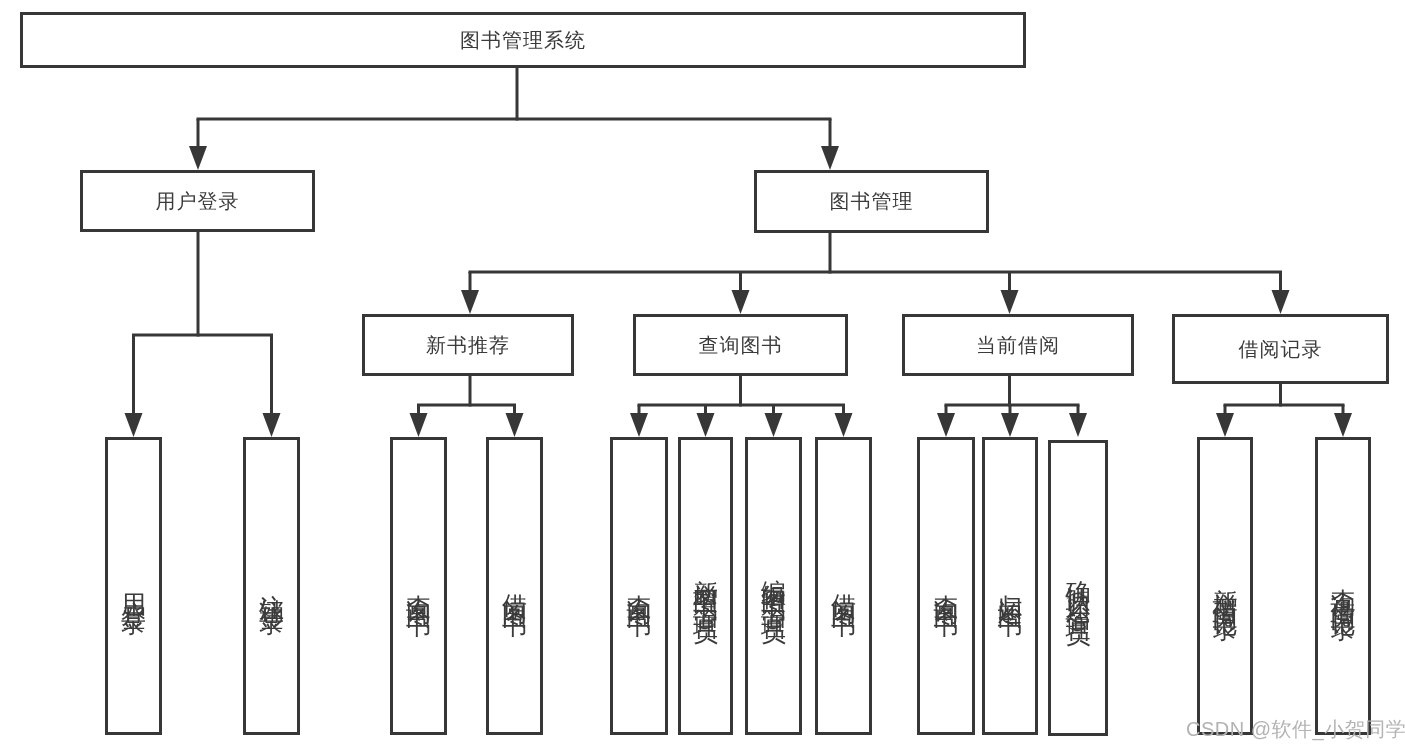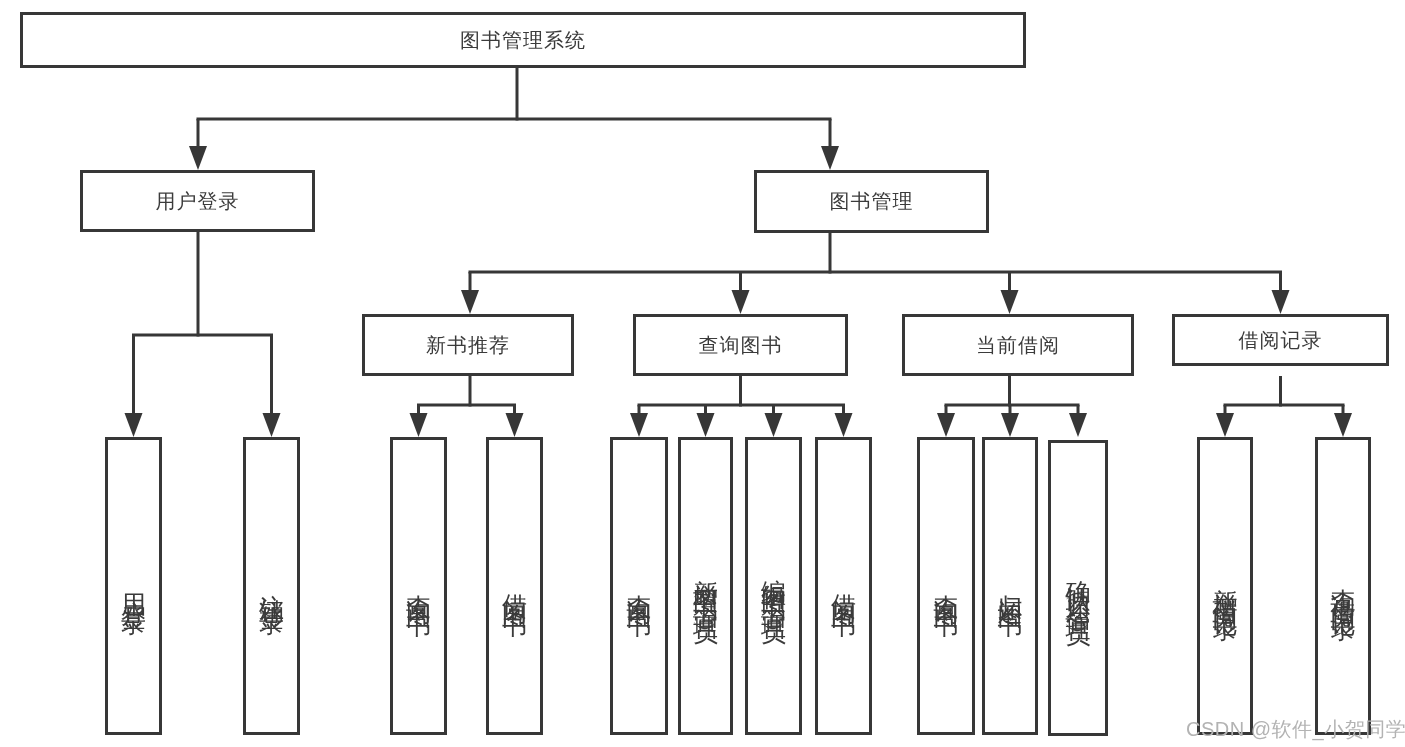--- a/index.html
+++ b/index.html
@@ -112,21 +112,21 @@
   </svg>
 
   <div class="box" style="left:20px;top:12px;width:1006px;height:56px;">图书管理系统</div>
 
   <div class="box" style="left:80px;top:170px;width:235px;height:62px;">用户登录</div>
   <div class="box" style="left:712px;top:170px;width:235px;height:63px;margin-left:42px;">图书管理</div>
 
   <div class="box" style="left:362px;top:314px;width:212px;height:62px;">新书推荐</div>
   <div class="box" style="left:633px;top:314px;width:215px;height:62px;">查询图书</div>
   <div class="box" style="left:902px;top:314px;width:232px;height:62px;">当前借阅</div>
-  <div class="box" style="left:1172px;top:314px;width:217px;height:52px;">借阅记录</div>
+  <div class="box" style="left:1172px;top:314px;width:217px;height:70px;">借阅记录</div>
 
   <div class="box vbox" style="left:105px;top:437px;width:57px;height:298px;">用户登录</div>
   <div class="box vbox" style="left:243px;top:437px;width:57px;height:298px;">注销登录</div>
 
   <div class="box vbox" style="left:390px;top:437px;width:57px;height:298px;">查询图书</div>
   <div class="box vbox" style="left:486px;top:437px;width:57px;height:298px;">借阅图书</div>
 
   <div class="box vbox" style="left:610px;top:437px;width:58px;height:298px;">查询图书</div>
   <div class="box vbox" style="left:678px;top:437px;width:55px;height:298px;">新增图书（管理员）</div>
   <div class="box vbox" style="left:745px;top:437px;width:57px;height:298px;">编辑图书（管理员）</div>

